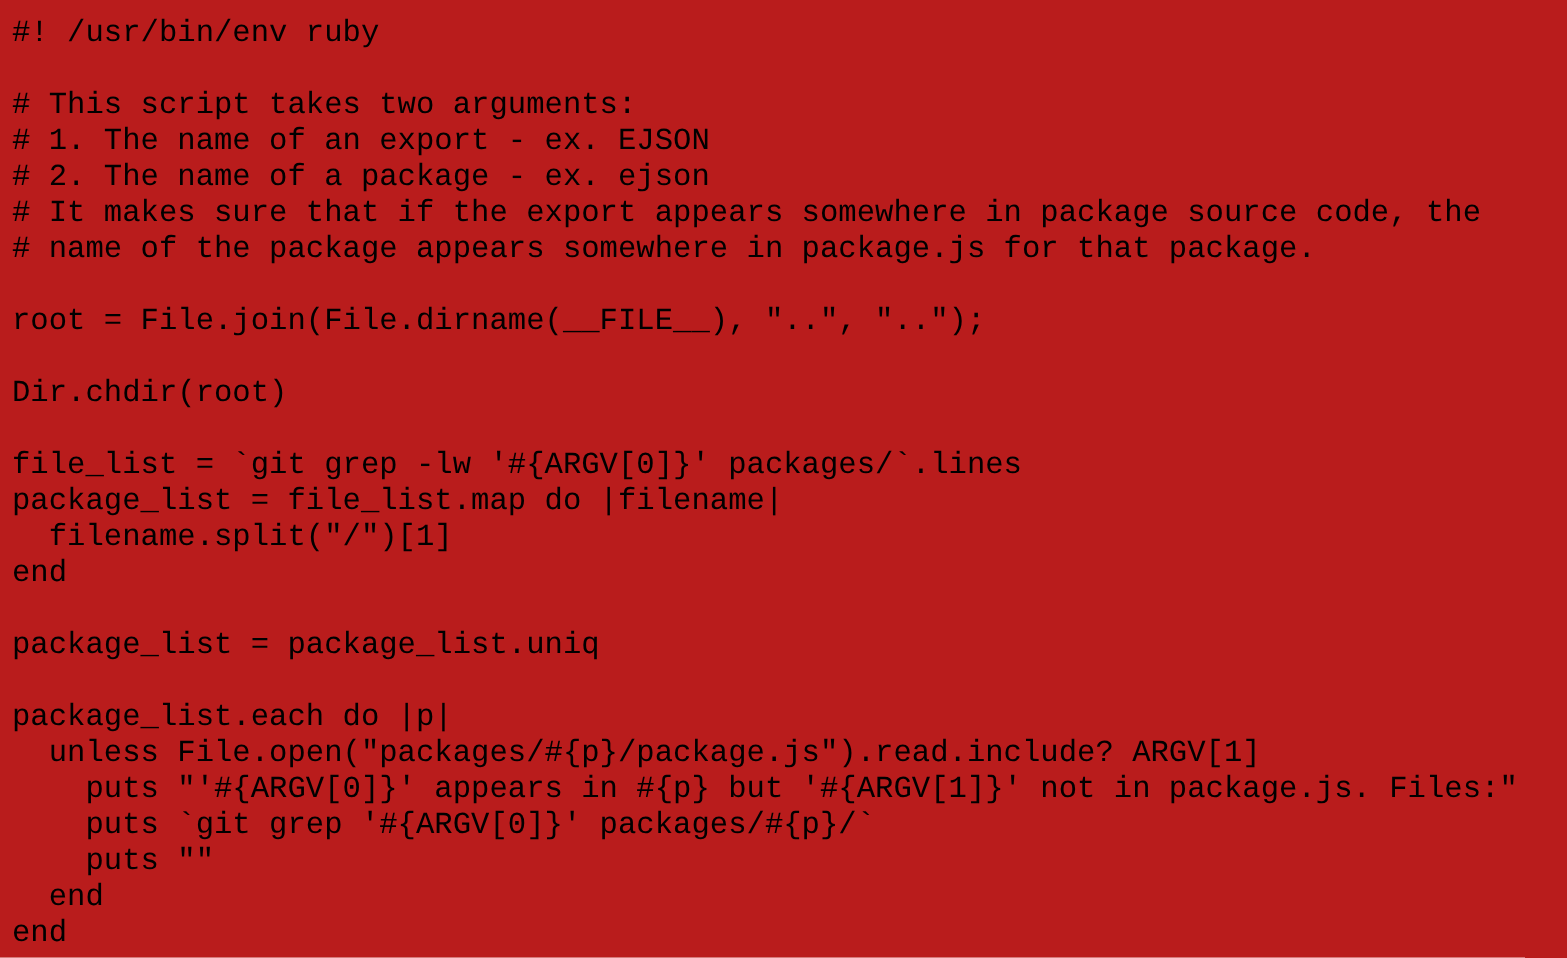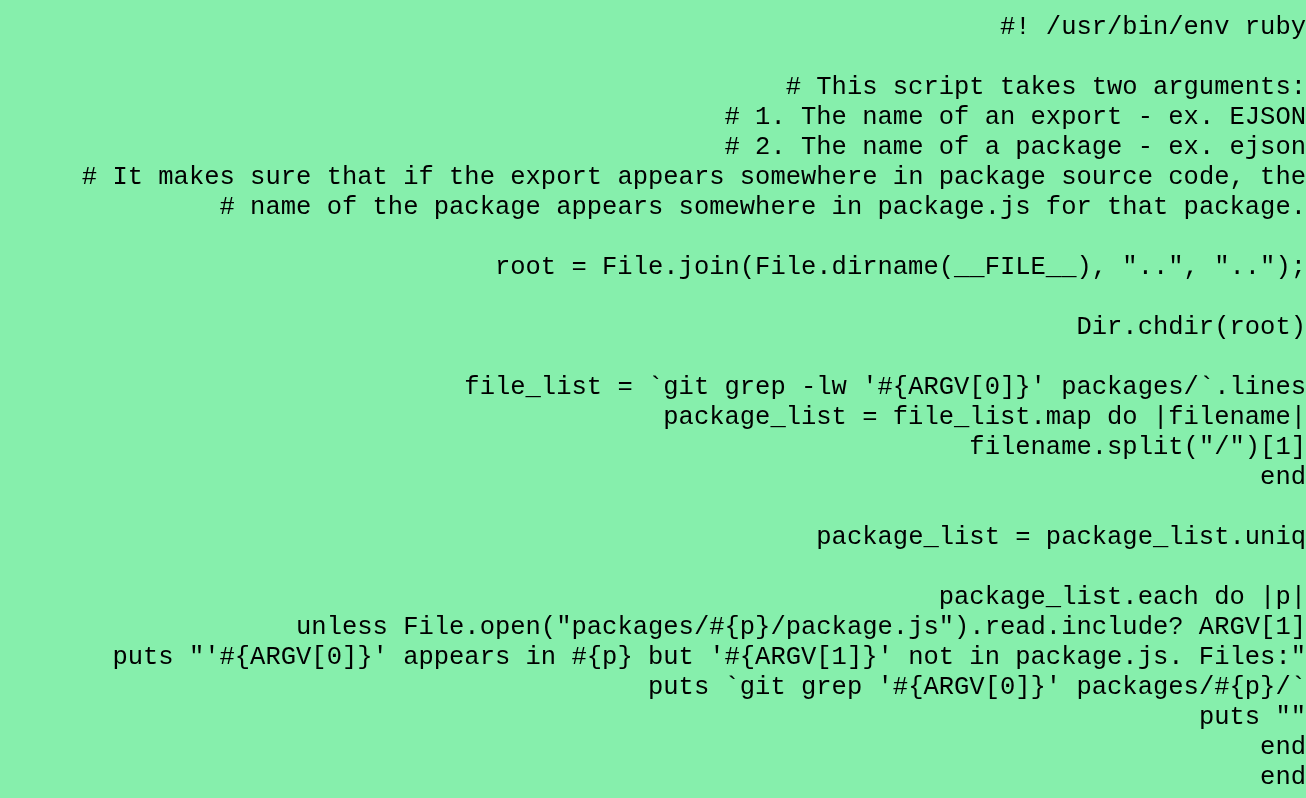--- a/index.html
+++ b/index.html
@@ -8,23 +8,22 @@
     background: #ffffff;
   }
   body {
     width: 1306px;
     height: 798px;
     overflow: hidden;
   }
   .code-page {
     width: 100%;
     height: 100%;
-    background: #86efac;
+    background: #b91c1c;
     box-sizing: border-box;
-    text-align: right;
   }
   pre.source {
     margin: 0;
     padding: 13px 0 0 10px;
     font-family: "Liberation Mono", "DejaVu Sans Mono", monospace;
     font-size: 25.5px;
     line-height: 30px;
     color: #000000;
     white-space: pre;
     letter-spacing: 0;

